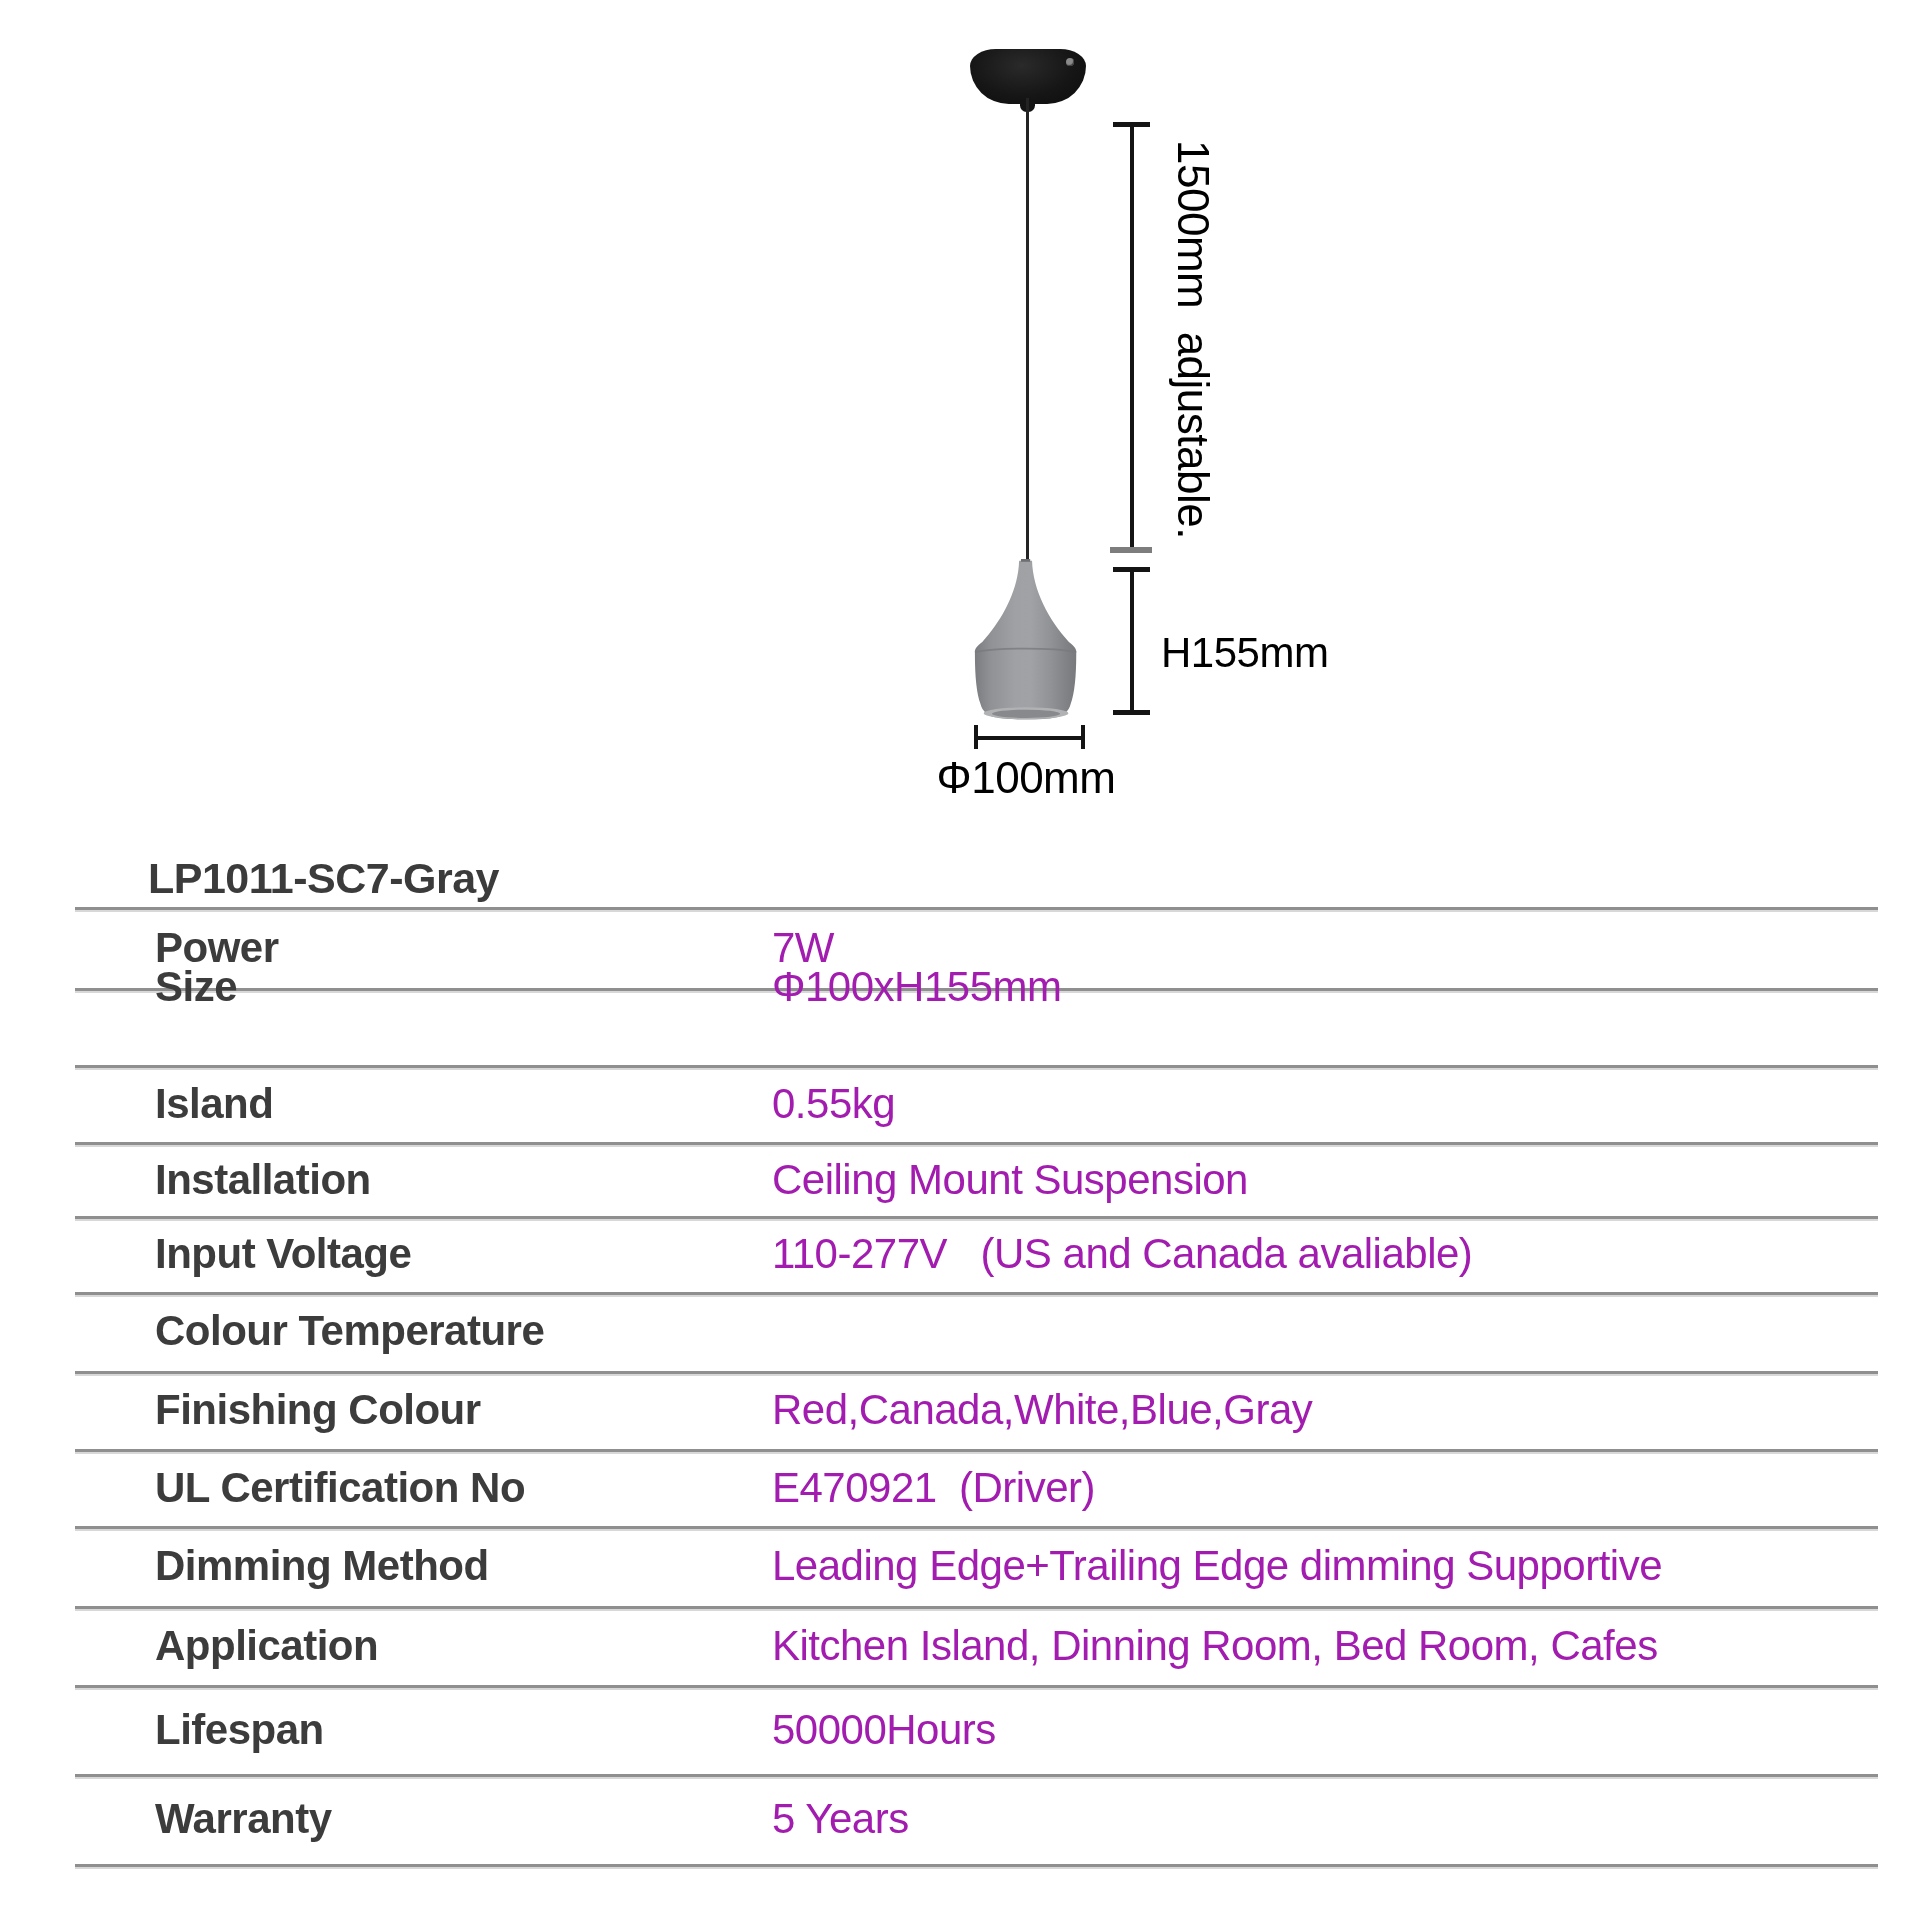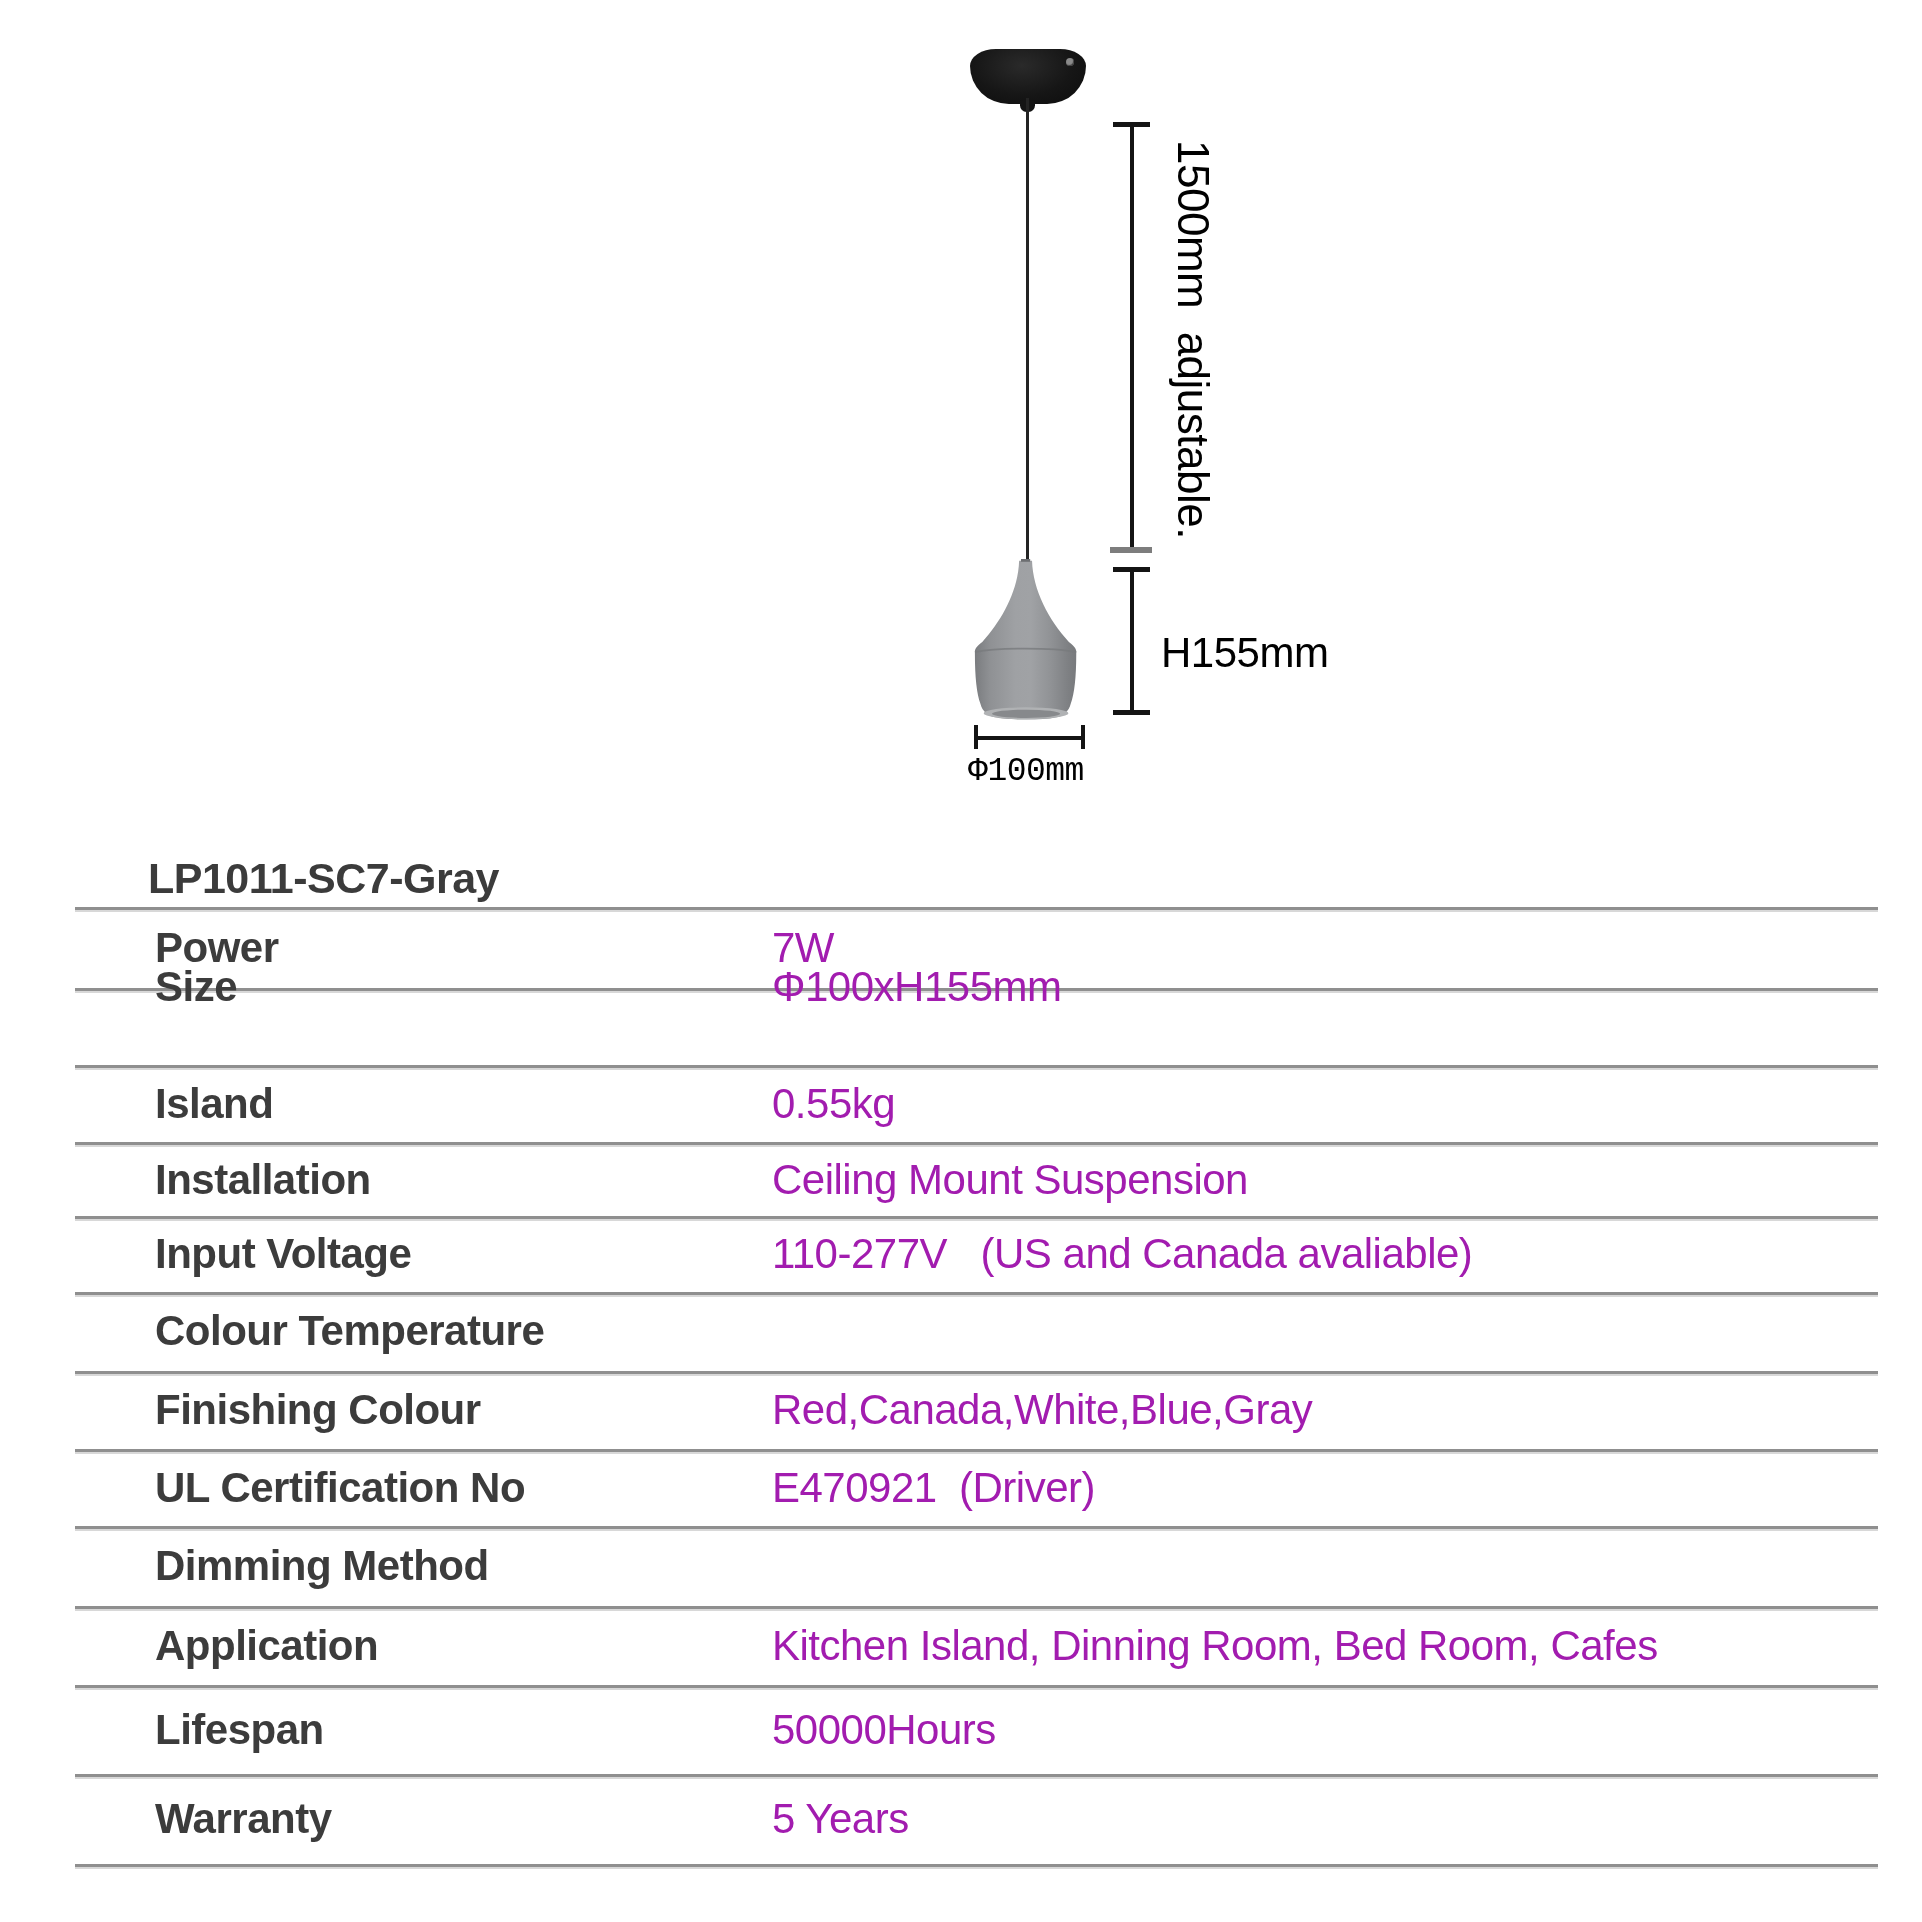--- a/index.html
+++ b/index.html
@@ -34,21 +34,21 @@
   .dim-cap.gray{background:#7d7d7d;}
   .dim-label{
     position:absolute;color:#000000;white-space:pre;
     letter-spacing:-0.5px;line-height:1.05;
   }
   .dim-label.vertical{
     writing-mode:vertical-rl;
     font-size:44px;
   }
   .dim-label.h155{font-size:42px;}
-  .dim-label.phi{font-size:33px;width:194px;text-align:center;font-family:Liberation Mono, monospace;}
+  .dim-label.phi{font-size:44px;width:194px;text-align:center;}
   
   .spec-title{
     position:absolute;left:148px;top:854px;
     font-size:43px;font-weight:700;color:#3b3b3b;letter-spacing:-0.5px;
   }
   .sep{
     position:absolute;left:75px;width:1803px;height:4.6px;
     background:linear-gradient(#8f8f8f 0 2.8px, #d8d8d8 2.8px 4.6px);
   }
   .row{position:absolute;left:0;width:1626px;}
@@ -165,20 +165,21 @@
     <div class="row" style="top:1371px;height:78px;">
       <span class="lbl">Finishing Colour</span>
       <span class="val">Red,Canada,White,Blue,Gray</span>
     </div>
     <div class="row" style="top:1449px;height:77px;">
       <span class="lbl">UL Certification No</span>
       <span class="val">E470921  (Driver)</span>
     </div>
     <div class="row" style="top:1526px;height:80px;">
       <span class="lbl">Dimming Method</span>
+      <span class="val">Leading Edge+Trailing Edge dimming Supportive</span>
     </div>
     <div class="row" style="top:1606px;height:79px;">
       <span class="lbl">Application</span>
       <span class="val">Kitchen Island, Dinning Room, Bed Room, Cafes</span>
     </div>
     <div class="row" style="top:1685px;height:89px;">
       <span class="lbl">Lifespan</span>
       <span class="val">50000Hours</span>
     </div>
     <div class="row" style="top:1774px;height:90px;">

